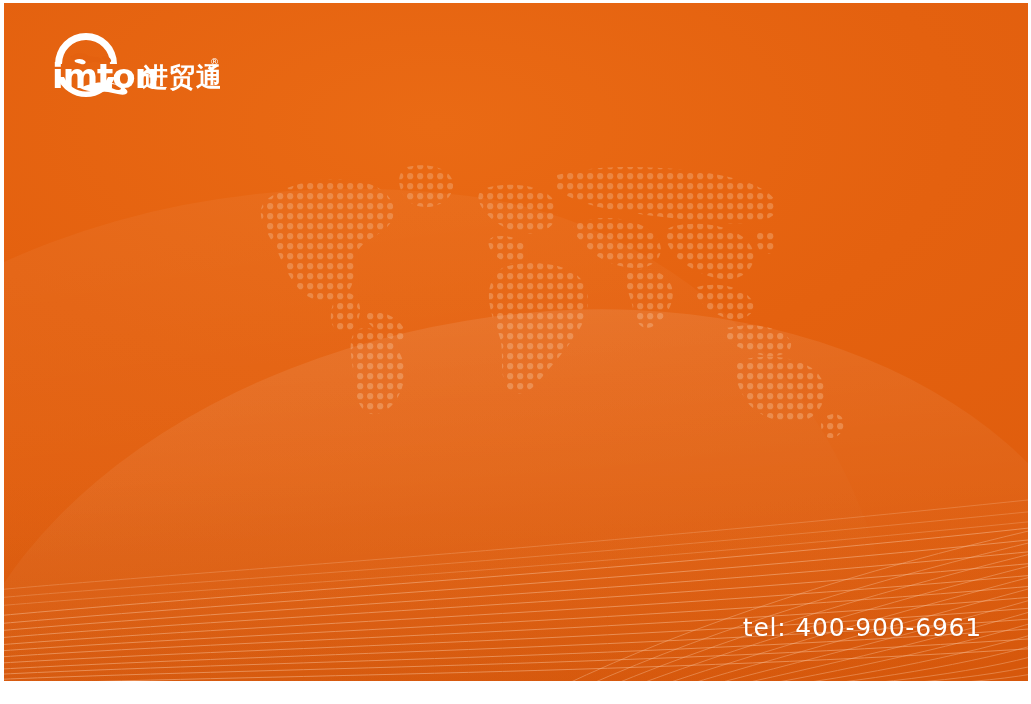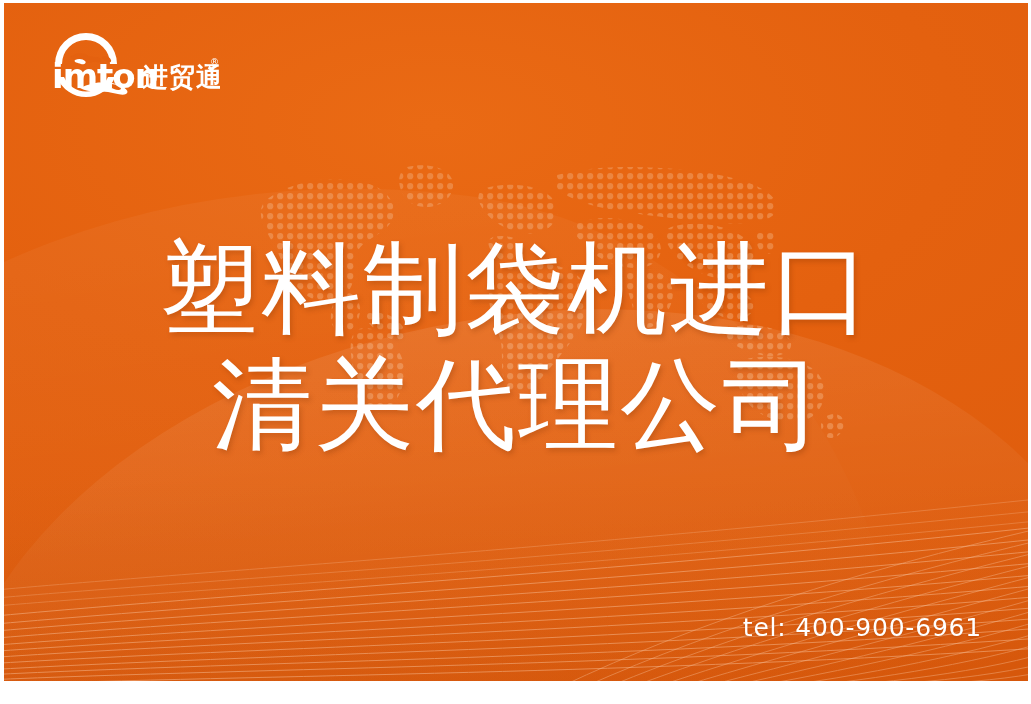--- a/index.html
+++ b/index.html
@@ -266,21 +266,17 @@
         </g>
 
         <text x="12" y="57" font-family="DejaVu Sans, Liberation Sans, sans-serif" font-size="34" font-weight="700" fill="#ffffff" letter-spacing="-1">imton</text>
 
         <text x="102" y="55" font-family="DejaVu Sans, Liberation Sans, sans-serif" font-size="26" font-weight="700" fill="#ffffff" letter-spacing="1">进贸通</text>
 
         <text x="170" y="34" font-family="DejaVu Sans, Liberation Sans, sans-serif" font-size="9" fill="#ffffff">®</text>
       </svg>
     </div>
 
-    <div class="headline">
-      <span class="ln ln1">塑料制袋机进口</span>
-      <span class="ln ln2">清关代理公司</span>
-    </div>
 
     <div class="tel">tel: 400-900-6961</div>
 
   </div>
 </div>
 
 </body></html>

